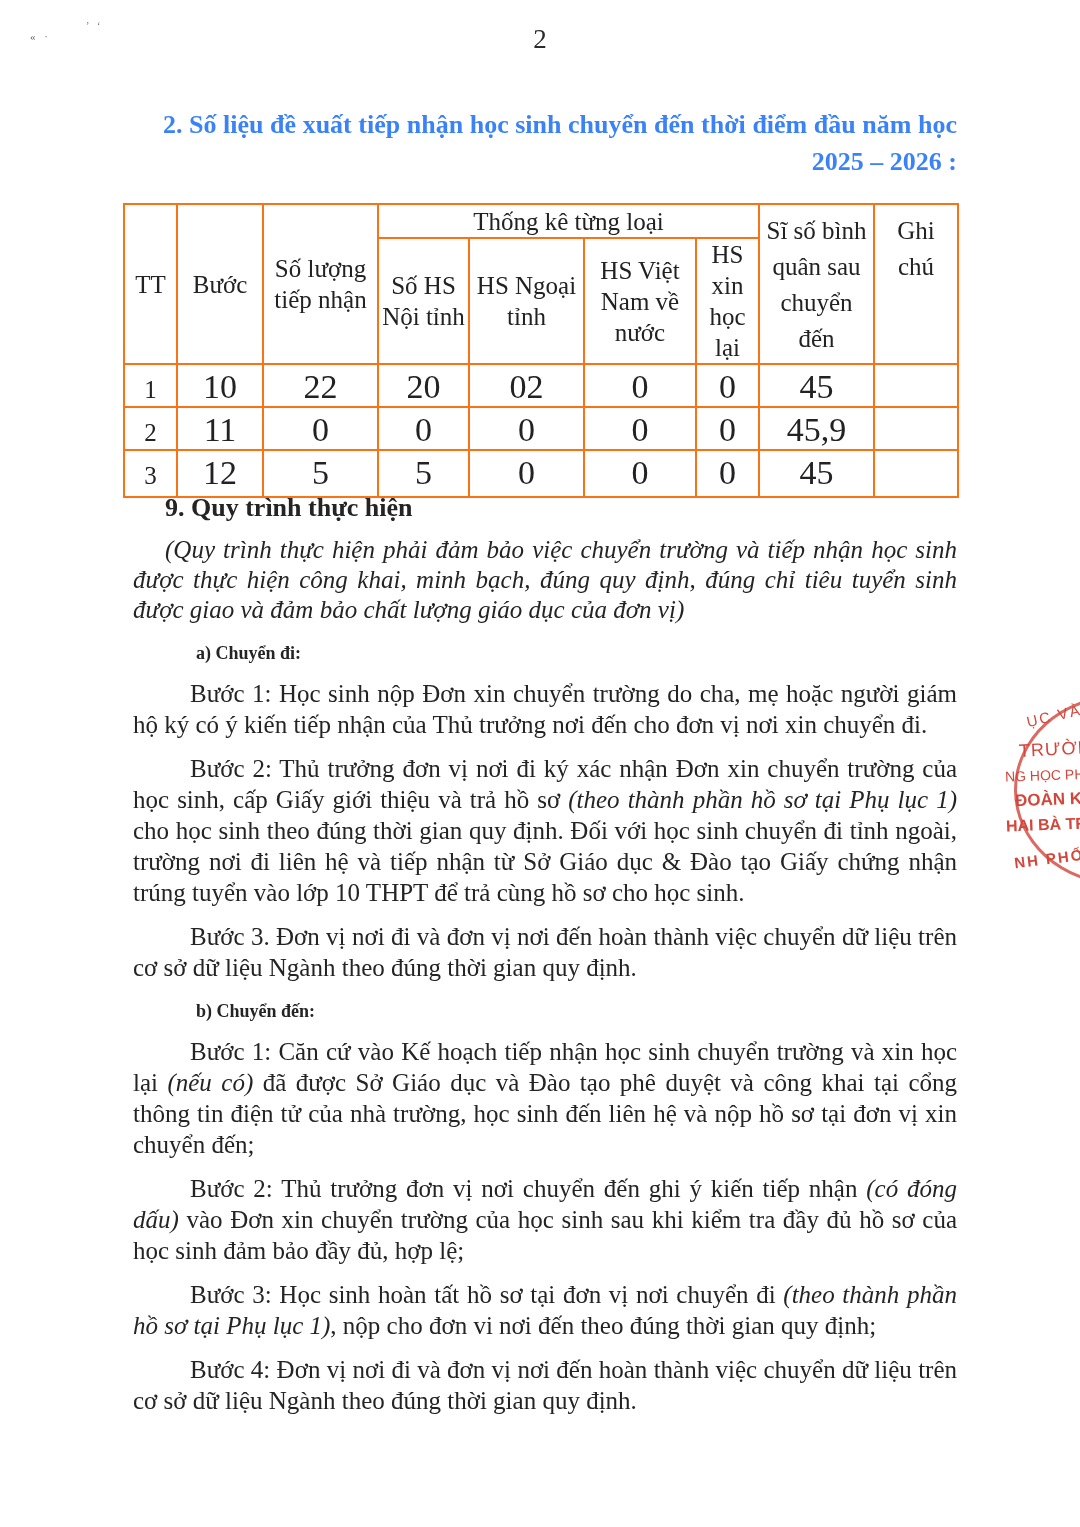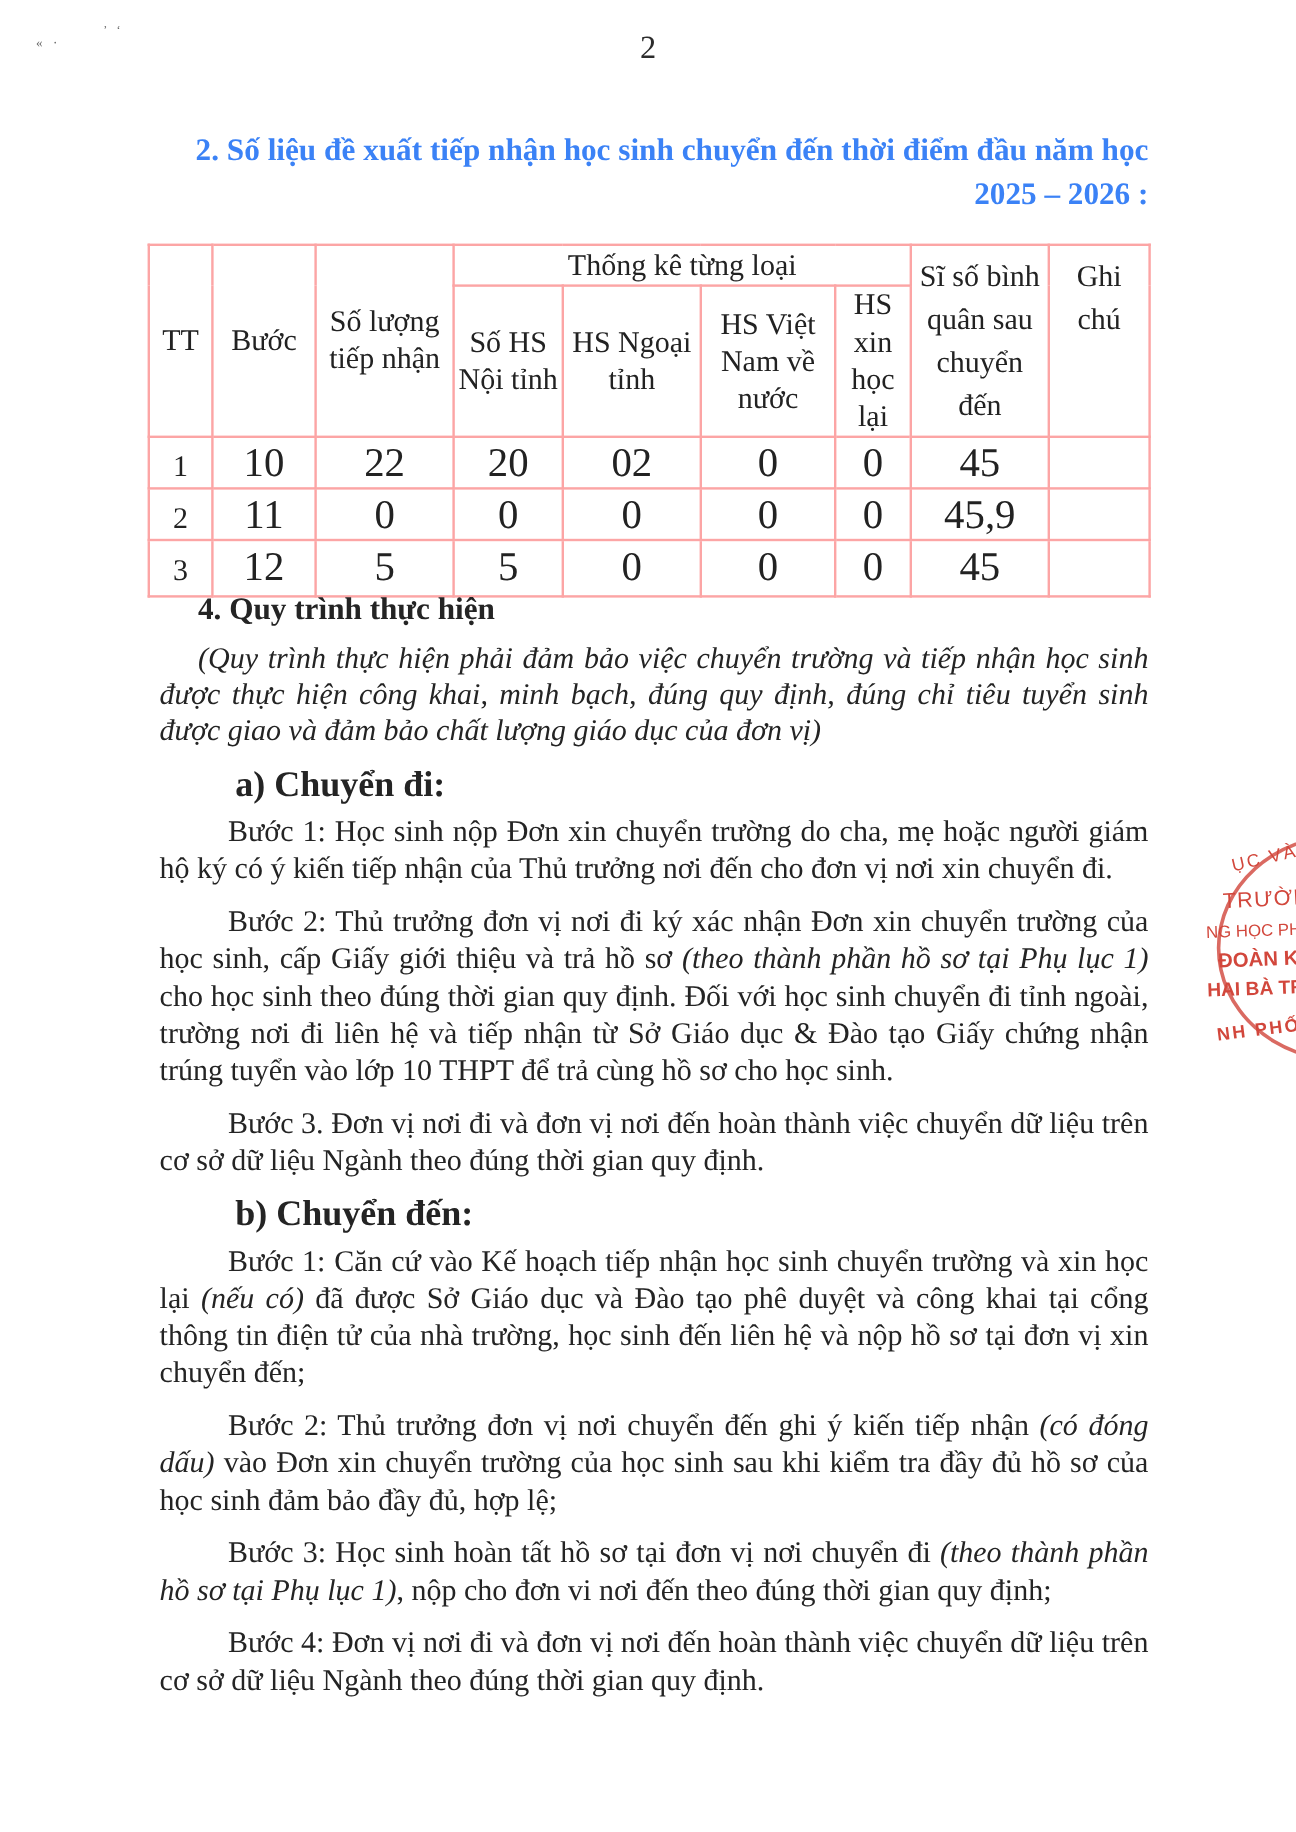--- a/index.html
+++ b/index.html
@@ -21,38 +21,38 @@
     font-weight:bold; font-size:26px; line-height:37px; color:#3b82f6; }
   .heading .l1 { text-align:justify; text-align-last:justify; text-indent:30px; }
   .heading .l2 { text-align:right; }
 
   table.doc-table {
     position:absolute; left:123px; top:203px;
     border-collapse:collapse; table-layout:fixed;
     font-size:25px; color:#222; background:#fff;
   }
   .doc-table th, .doc-table td {
-    border:2px solid #fca5a5; font-weight:normal; text-align:center;
+    border:2px solid #f97316; font-weight:normal; text-align:center;
     padding:0 2px; overflow:hidden;
   }
   .doc-table thead tr.r1 { height:34px; }
   .doc-table thead tr.r2 { height:114px; }
   .doc-table thead th { vertical-align:middle; line-height:31px; }
   .doc-table thead th.vtop { vertical-align:top; padding-top:8px; line-height:36px; }
   .doc-table tbody tr.dr1 { height:42px; }
   .doc-table tbody tr.dr2 { height:38px; }
   .doc-table tbody tr.dr3 { height:47px; }
   .doc-table tbody td { vertical-align:top; padding-top:3px; font-size:34px; }
   .doc-table tbody td:first-child { padding-top:11px; font-size:25px; }
 
   .doc-body { position:absolute; left:133px; top:492px; width:824px;
     font-size:25px; line-height:31px; }
   .doc-body p { margin:0 0 13px 0; }
   .doc-body p.title { font-weight:bold; font-size:26px; text-indent:32px; margin-bottom:9px; }
-  .doc-body p.subtitle { font-weight:bold; font-size:30px; text-indent:63px; margin:4px 0 9px 0; }
+  .doc-body p.subtitle { font-weight:bold; font-size:18px; text-indent:63px; margin:4px 0 9px 0; }
   .doc-body p.note { font-style:italic; text-align:justify; text-indent:32px; line-height:30px;margin-top:12px; }
   .doc-body p.para { text-align:justify; text-indent:57px; }
   .doc-body .it { font-style:italic; }
 
   .stamp {
     position:absolute; top:692px; right:0; width:76px; height:194px;
     overflow:hidden; color:#cf3a2e; opacity:.93;
     font-family:"Liberation Sans","DejaVu Sans",sans-serif;
   }
   .stamp-ring {
@@ -141,21 +141,21 @@
           <td>0</td>
           <td>0</td>
           <td>0</td>
           <td>45</td>
           <td></td>
         </tr>
       </tbody>
   </table>
 
   <div class="doc-body" id="doc-body">
-      <p class="title"><span>4. Quy trình thực hiện</span></p>
+      <p class="title"><span>9. Quy trình thực hiện</span></p>
       <p class="note"><span class="it">(Quy trình thực hiện phải đảm bảo việc chuyển trường và tiếp nhận học sinh được thực hiện công khai, minh bạch, đúng quy định, đúng chỉ tiêu tuyển sinh được giao và đảm bảo chất lượng giáo dục của đơn vị)</span></p>
       <p class="subtitle"><span>a) Chuyển đi:</span></p>
       <p class="para"><span>Bước 1: Học sinh nộp Đơn xin chuyển trường do cha, mẹ hoặc người giám hộ ký có ý kiến tiếp nhận của Thủ trưởng nơi đến cho đơn vị nơi xin chuyển đi.</span></p>
       <p class="para"><span>Bước 2: Thủ trưởng đơn vị nơi đi ký xác nhận Đơn xin chuyển trường của học sinh, cấp Giấy giới thiệu và trả hồ sơ </span><span class="it">(theo thành phần hồ sơ tại Phụ lục 1)</span><span> cho học sinh theo đúng thời gian quy định. Đối với học sinh chuyển đi tỉnh ngoài, trường nơi đi liên hệ và tiếp nhận từ Sở Giáo dục &amp; Đào tạo Giấy chứng nhận trúng tuyển vào lớp 10 THPT để trả cùng hồ sơ cho học sinh.</span></p>
       <p class="para"><span>Bước 3. Đơn vị nơi đi và đơn vị nơi đến hoàn thành việc chuyển dữ liệu trên cơ sở dữ liệu Ngành theo đúng thời gian quy định.</span></p>
       <p class="subtitle"><span>b) Chuyển đến:</span></p>
       <p class="para"><span>Bước 1: Căn cứ vào Kế hoạch tiếp nhận học sinh chuyển trường và xin học lại </span><span class="it">(nếu có)</span><span> đã được Sở Giáo dục và Đào tạo phê duyệt và công khai tại cổng thông tin điện tử của nhà trường, học sinh đến liên hệ và nộp hồ sơ tại đơn vị xin chuyển đến;</span></p>
       <p class="para"><span>Bước 2: Thủ trưởng đơn vị nơi chuyển đến ghi ý kiến tiếp nhận </span><span class="it">(có đóng dấu)</span><span> vào Đơn xin chuyển trường của học sinh sau khi kiểm tra đầy đủ hồ sơ của học sinh đảm bảo đầy đủ, hợp lệ;</span></p>
       <p class="para"><span>Bước 3: Học sinh hoàn tất hồ sơ tại đơn vị nơi chuyển đi </span><span class="it">(theo thành phần hồ sơ tại Phụ lục 1)</span><span>, nộp cho đơn vi nơi đến theo đúng thời gian quy định;</span></p>
       <p class="para"><span>Bước 4: Đơn vị nơi đi và đơn vị nơi đến hoàn thành việc chuyển dữ liệu trên cơ sở dữ liệu Ngành theo đúng thời gian quy định.</span></p>

